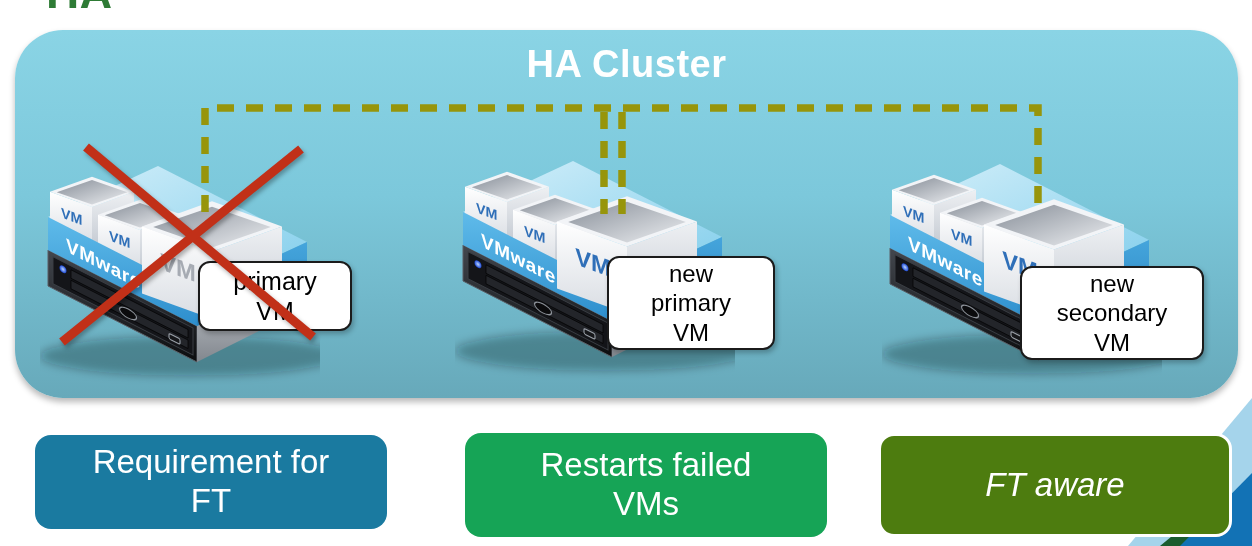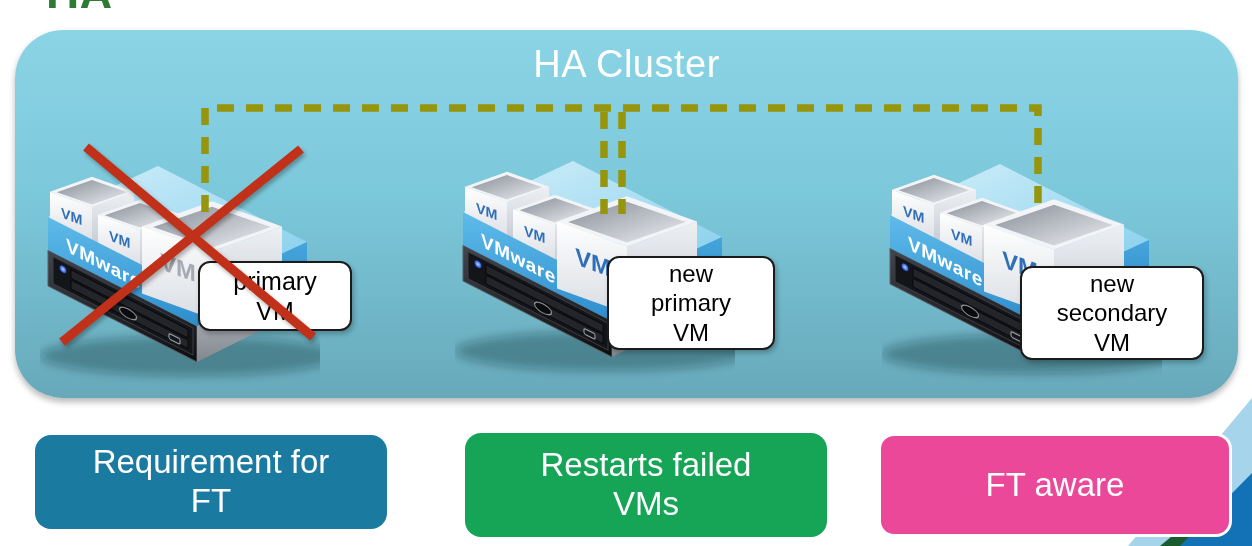--- a/index.html
+++ b/index.html
@@ -10,21 +10,21 @@
   
   .cut-title{position:absolute;left:46px;top:0;width:120px;height:8px;overflow:hidden;z-index:6;}
   .cut-title span{display:block;position:relative;top:-30px;line-height:1;font-size:46px;font-weight:bold;color:#2E7B35;}
 
   
   .cluster{
     position:absolute;left:15px;top:30px;width:1223px;height:368px;border-radius:48px;z-index:1;
     background:linear-gradient(180deg,#8AD4E5 0%,#7CC8DB 45%,#67A9BA 100%);
     box-shadow:0 4px 6px rgba(0,0,0,0.28);
   }
-  .cluster-title{margin:0;padding-top:13px;text-align:center;font-size:38px;font-weight:normal;color:#ffffff;letter-spacing:0.5px;}
+  .cluster-title{margin:0;padding-top:13px;text-align:center;font-size:38px;font-weight:bold;color:#ffffff;letter-spacing:0.5px;}
 
   .host{position:absolute;width:280px;height:225px;z-index:2;color:#2f6fb8;}
   #host-1{left:40px;top:160px;}
   #host-2{left:455px;top:155px;}
   #host-3{left:882px;top:158px;}
   .vm3-failed{color:#a6abb3;}
 
   .overlay{position:absolute;left:0;top:0;z-index:3;pointer-events:none;}
 
   .bubble{
@@ -171,13 +171,13 @@
 <svg class="corner-svg" width="140" height="165">
   <polygon points="140,17 140,165 16,165" fill="#A5D4EB"></polygon>
   <polygon points="48,165 140,165 94,127" fill="#1A5C2E"></polygon>
   <polygon points="140,92 140,165 68,165" fill="#1272B5"></polygon>
 </svg>
 
 <div class="bottom-box" id="bb-1" style="background: rgb(26, 122, 160);">Requirement for
 FT</div>
 <div class="bottom-box" id="bb-2" style="background: rgb(22, 164, 86);">Restarts failed
 VMs</div>
-<div class="bottom-box" id="bb-3" style="background: #ec4899;">FT aware</div>
+<div class="bottom-box" id="bb-3" style="background: #4d7c0f; font-style: italic;">FT aware</div>
 
 </body></html>

